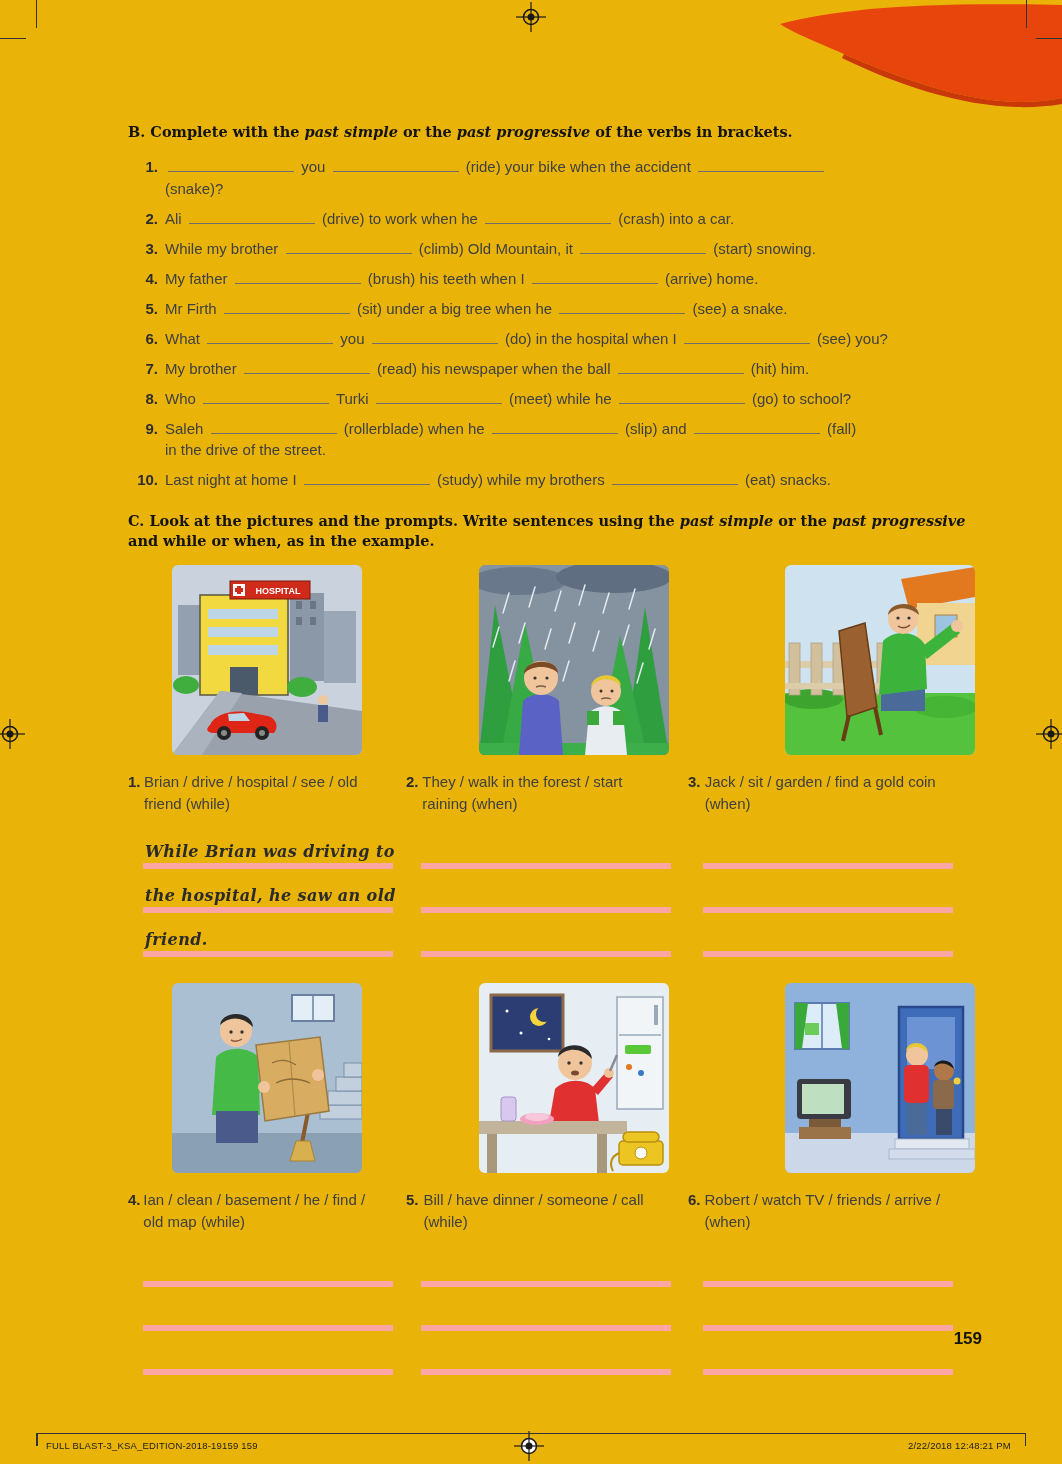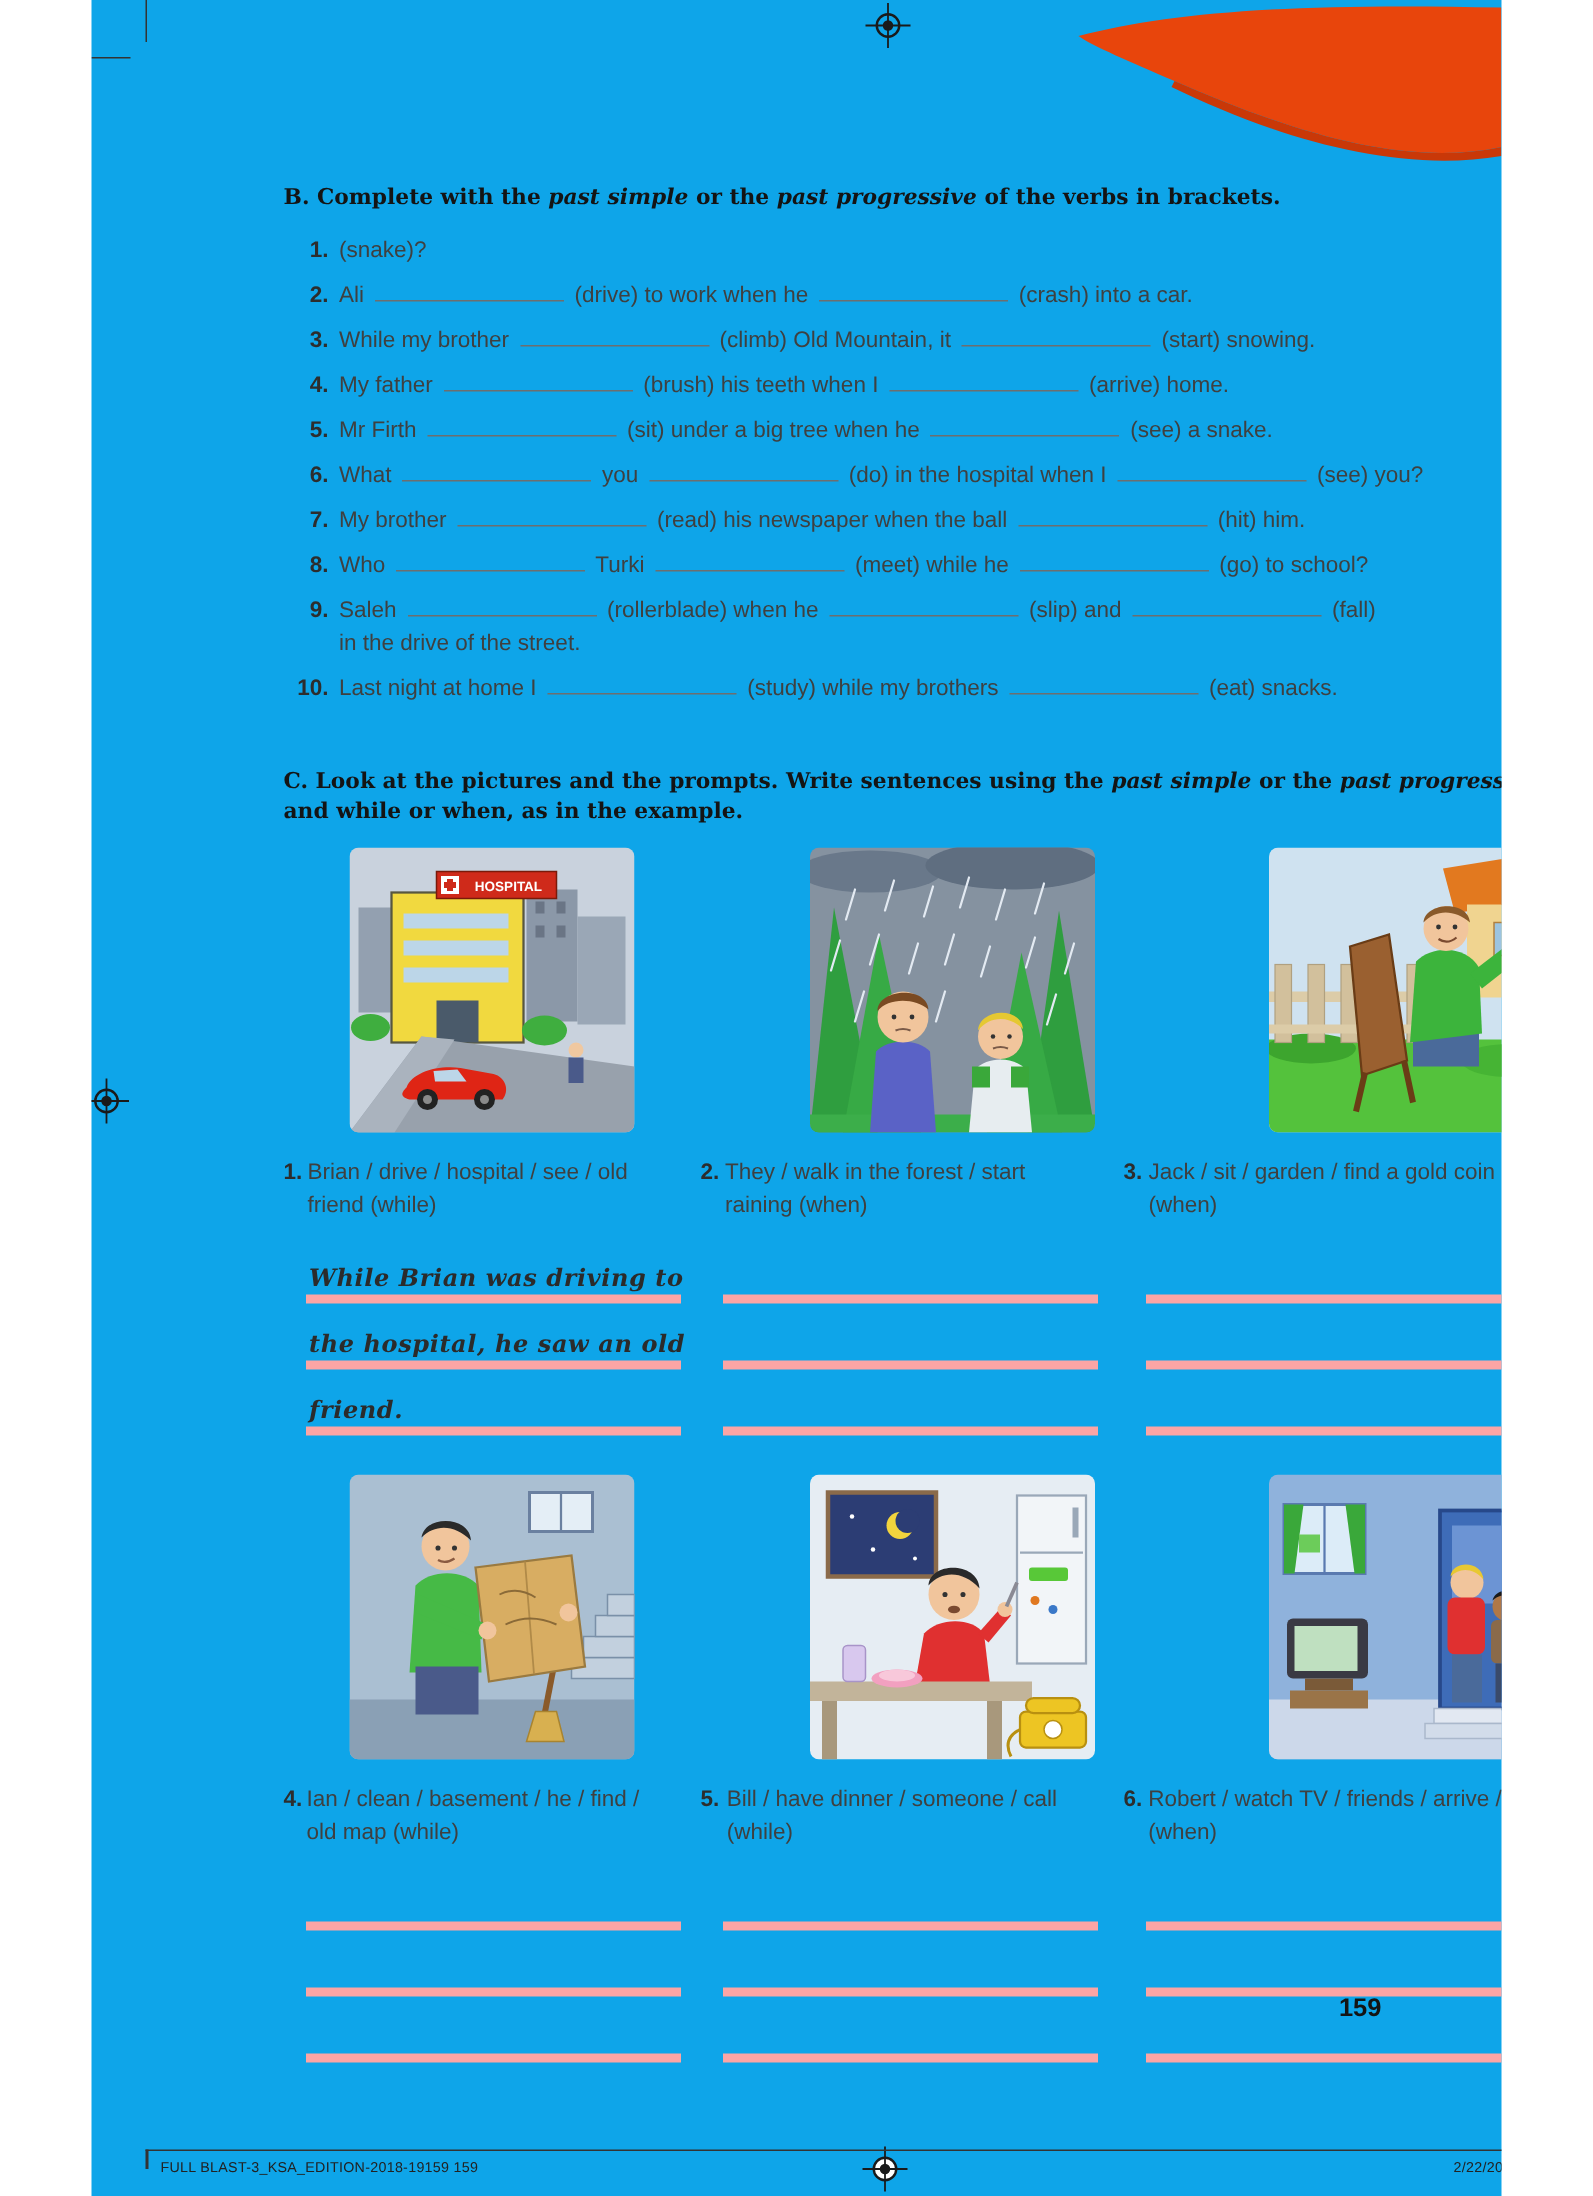--- a/index.html
+++ b/index.html
@@ -1,17 +1,17 @@
 <!DOCTYPE html>
 <html><head>
 <meta charset="utf-8">
 <style>
   html,body { margin:0; padding:0; background:#fff; }
   .page {
-    position:relative; width:940px; height:1464px; background:#0ea5e9;
+    position:relative; width:1062px; height:1464px; background:#eab308;
     font-family:"Liberation Sans", sans-serif; color:#3f4040; overflow:hidden;
     margin:0 auto;
   }
   
   .swoosh { position:absolute; top:0; right:0; width:290px; height:115px; }
   .regmark { position:absolute; width:40px; height:40px; }
   .regmark.top    { left:511px; top:-3px; }
   .regmark.left   { left:-10px; top:714px; }
   .regmark.right  { left:1031px; top:714px; }
   .regmark.bottom { left:509px; top:1426px; }
@@ -105,21 +105,21 @@
   <div class="crop v-tl"></div>
   <div class="crop h-tl"></div>
   <div class="crop v-tr"></div>
   <div class="crop h-tr"></div>
 
   <section class="content-b">
     <h3 class="ex-heading"><span>B. Complete with the </span><em>past simple</em><span> or the </span><em>past progressive</em><span> of the verbs in brackets.</span></h3>
     <ol class="sentences">
       <li>
         <span class="num">1.</span>
-        <div class="sent"><span class="sent-cont">(snake)?</span></div>
+        <div class="sent"><span class="sent-line"><span class="blank"></span> you <span class="blank"></span> (ride) your bike when the accident <span class="blank"></span></span><span class="sent-cont">(snake)?</span></div>
       </li>
       <li>
         <span class="num">2.</span>
         <div class="sent"><span class="sent-line">Ali <span class="blank"></span> (drive) to work when he <span class="blank"></span> (crash) into a car.</span></div>
       </li>
       <li>
         <span class="num">3.</span>
         <div class="sent"><span class="sent-line">While my brother <span class="blank"></span> (climb) Old Mountain, it <span class="blank"></span> (start) snowing.</span></div>
       </li>
       <li>

